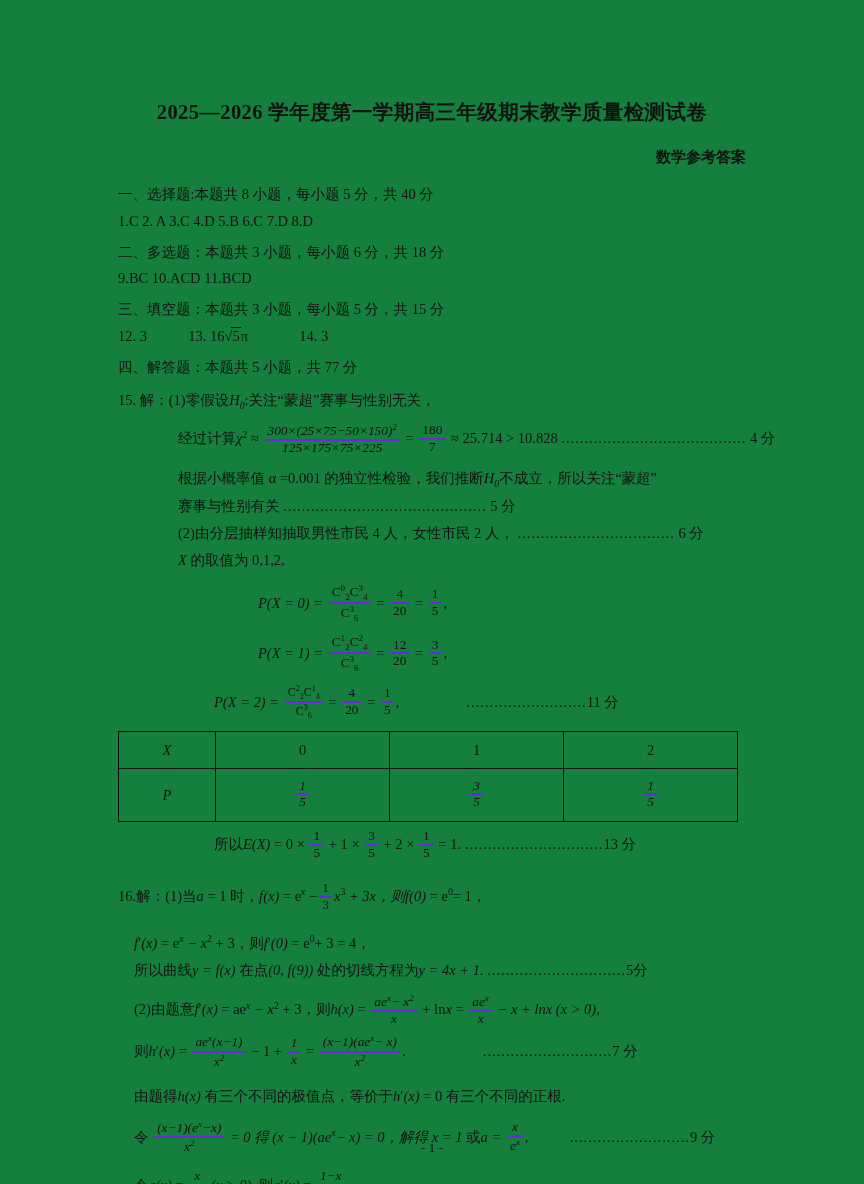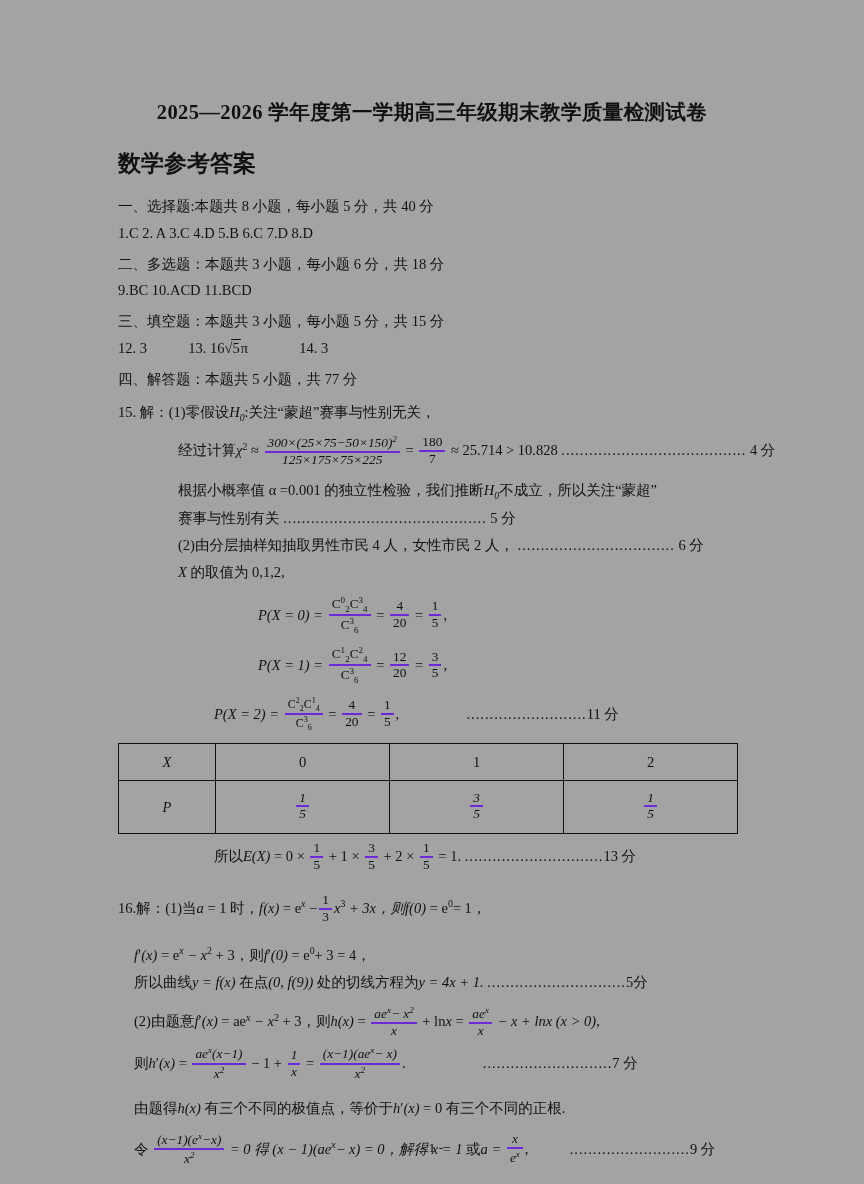--- a/index.html
+++ b/index.html
@@ -3,40 +3,40 @@
 <meta charset="utf-8">
 <style>
   html, body {
     margin: 0;
     padding: 0;
     background: #f0f0f0;
   }
   .page {
     width: 864px;
     height: 1184px;
-    background: #a3a3a3;
+    background: #15803d;
     margin: 0 auto;
     position: relative;
     box-sizing: border-box;
     padding: 88px 118px 30px 118px;
     font-family: "Liberation Serif", serif;
     color: #111;
     overflow: hidden;
   }
   .title {
     text-align: center;
     font-size: 20.5px;
     font-weight: bold;
     letter-spacing: 0.4px;
     margin: 10px 0 0 0;
     font-family: "Liberation Serif", serif;
   }
   .subtitle {
-    text-align: left;
-    font-size: 23px;
+    text-align: right;
+    font-size: 15px;
     font-weight: bold;
     margin: 22px 0 14px 0;
   }
   .line {
     font-size: 14.5px;
     line-height: 1.85;
     margin: 0;
     white-space: nowrap;
   }
   .sec-head { margin-top: 4px; }

